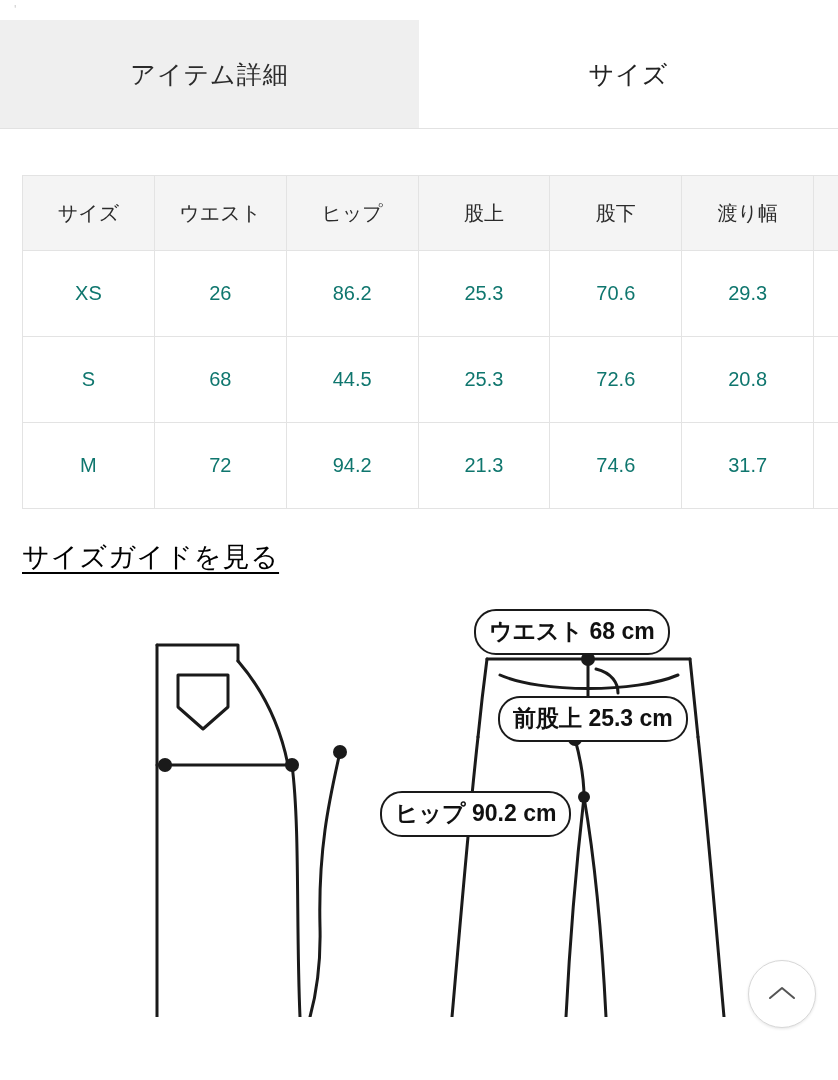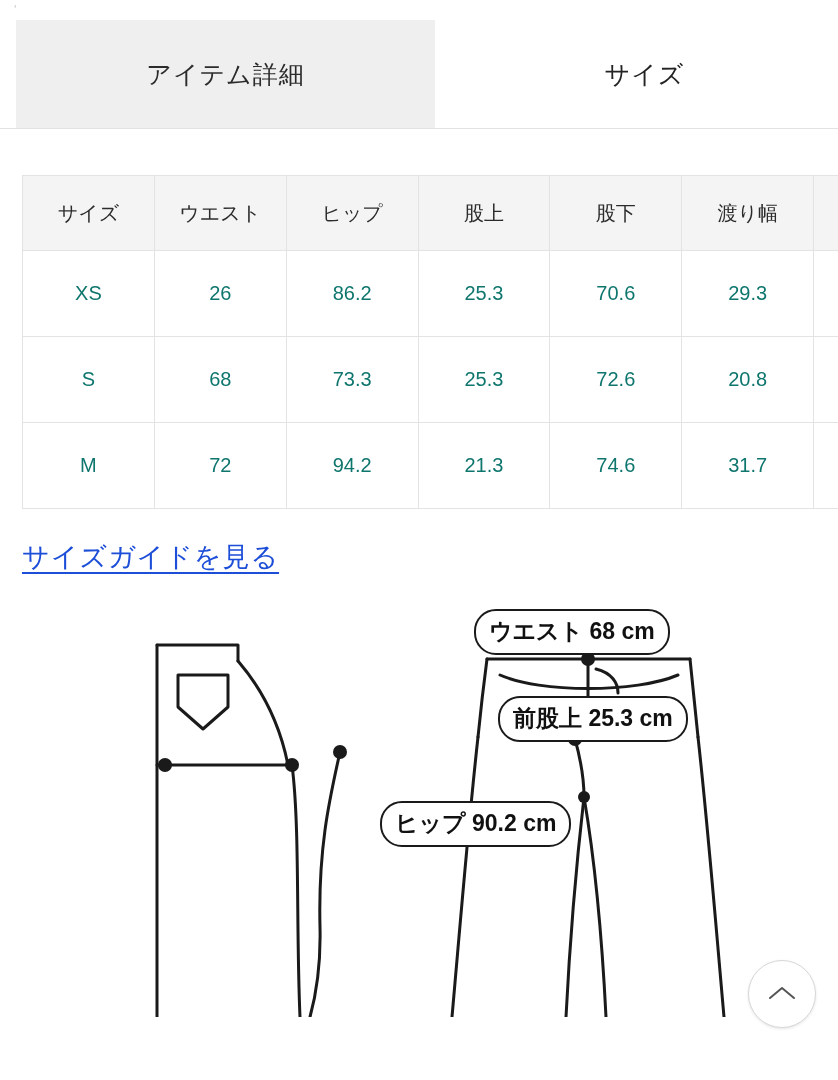--- a/index.html
+++ b/index.html
@@ -45,21 +45,20 @@
     justify-content: center;
     font-size: 25px;
     letter-spacing: 1px;
     color: #232323;
     background: #ffffff;
     box-sizing: border-box;
   }
   .tab.inactive {
     background: #efefef;
     color: #2b2b2b;
-    margin-left: 16px;
   }
   .tab.active {
     background: #ffffff;
   }
 
   
   .table-wrap {
     margin: 46px 0 0 22px;
     width: 816px;
     overflow: hidden;
@@ -88,21 +87,21 @@
   }
   table.size-table tbody td {
     background: #ffffff;
   }
 
   
   .size-guide-link {
     display: inline-block;
     margin: 30px 0 0 22px;
     font-size: 27px;
-    color: #1d4ed8;
+    color: #000000;
     text-decoration: underline;
     text-underline-offset: 6px;
     letter-spacing: 1px;
     cursor: pointer;
   }
 
   
   .illustration {
     position: relative;
     margin-top: 22px;
@@ -196,21 +195,21 @@
           <td>26</td>
           <td>86.2</td>
           <td>25.3</td>
           <td>70.6</td>
           <td>29.3</td>
           <td></td>
         </tr>
         <tr>
           <td>S</td>
           <td>68</td>
-          <td>73.3</td>
+          <td>44.5</td>
           <td>25.3</td>
           <td>72.6</td>
           <td>20.8</td>
           <td></td>
         </tr>
         <tr>
           <td>M</td>
           <td>72</td>
           <td>94.2</td>
           <td>21.3</td>
@@ -266,21 +265,21 @@
     <div class="callout" style="left:474px; top:12px;">
       <span class="lbl">ウエスト</span>
       <span class="val">68 cm</span>
     </div>
 
     <div class="callout" style="left:498px; top:99px;">
       <span class="lbl">前股上</span>
       <span class="val">25.3 cm</span>
     </div>
 
-    <div class="callout" style="left:380px; top:204px;">
+    <div class="callout" style="left:380px; top:194px;">
       <span class="lbl">ヒップ</span>
       <span class="val">90.2 cm</span>
     </div>
 
 
   </div>
 
   
   <div class="scroll-top">
     <svg width="30" height="20" viewBox="0 0 30 20">

